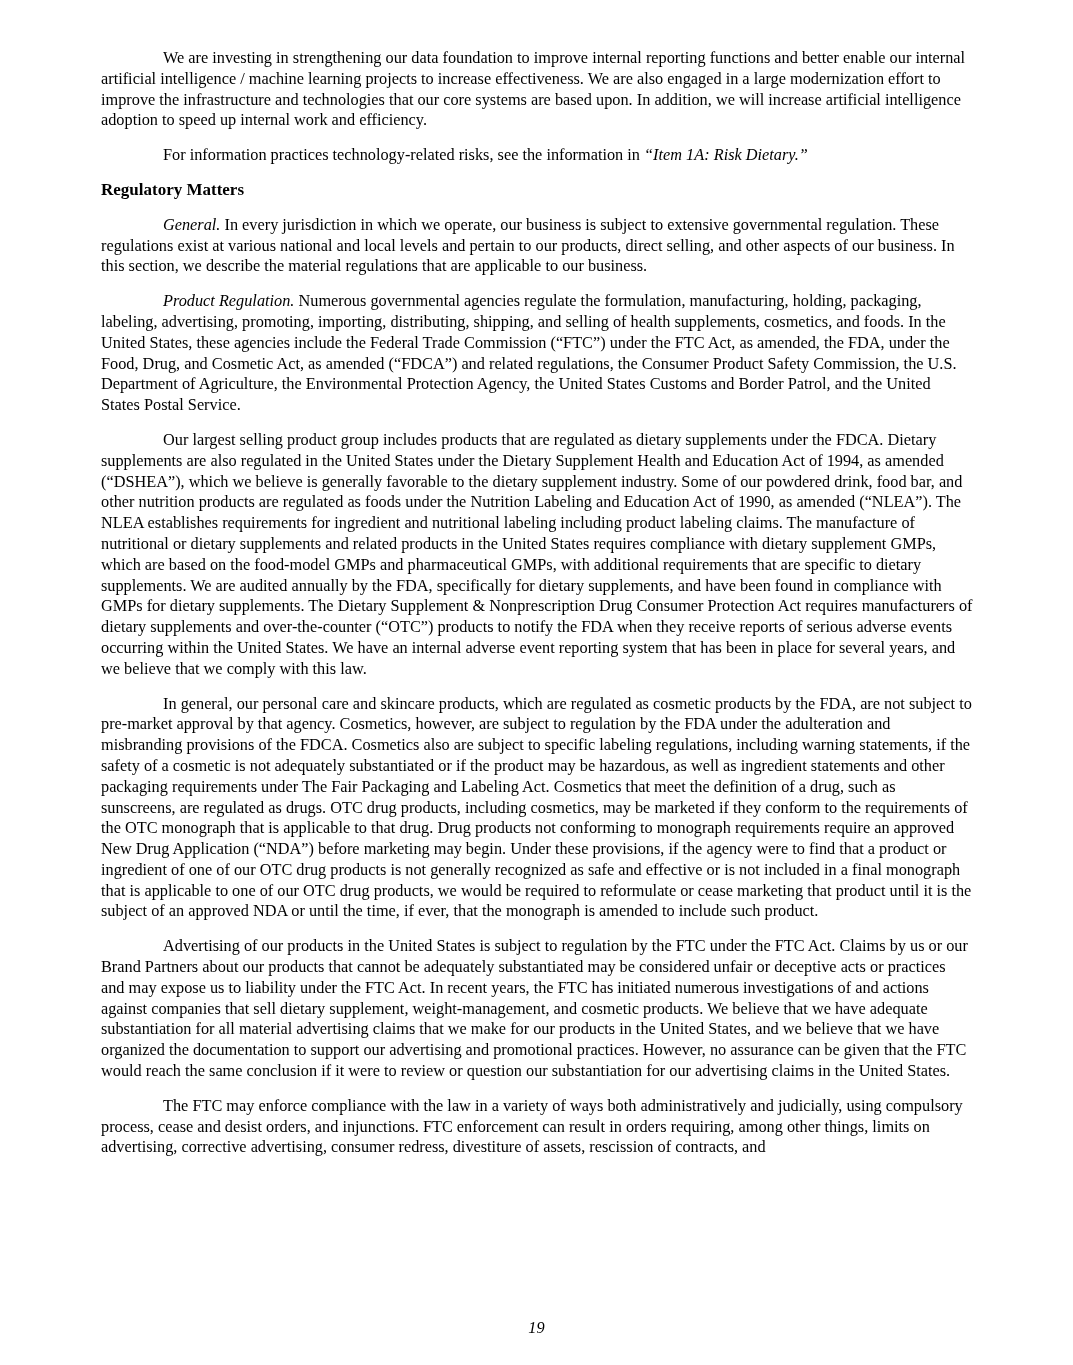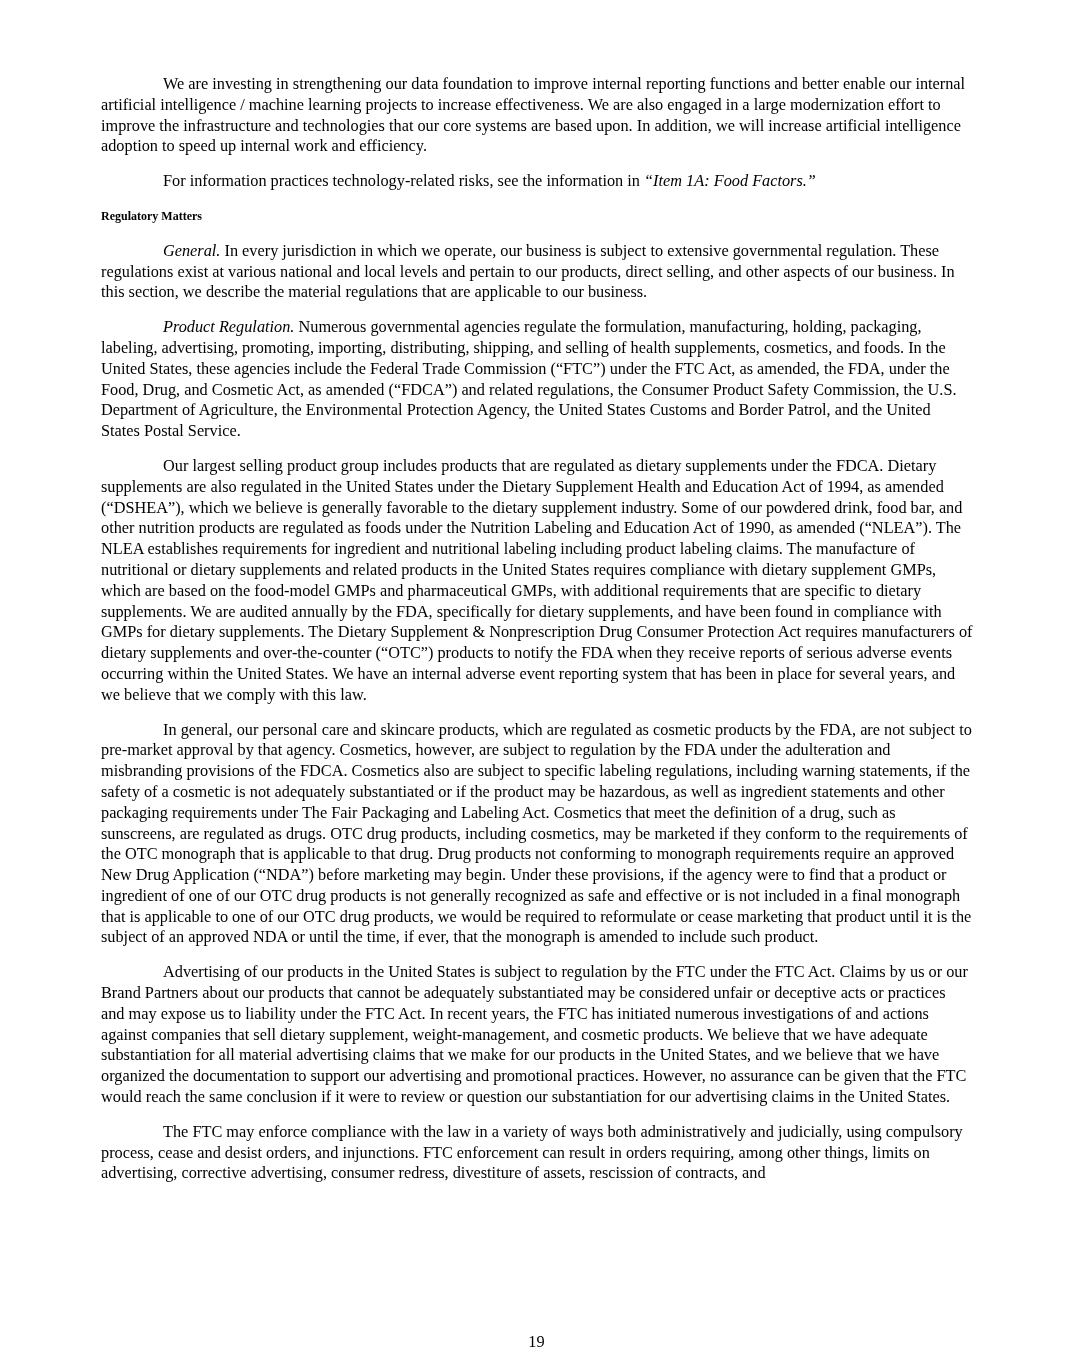--- a/index.html
+++ b/index.html
@@ -14,54 +14,55 @@
     margin: 0 auto;
     background: #ffffff;
     color: #000000;
     font-family: "Liberation Serif", "DejaVu Serif", serif;
     font-size: 16.3px;
     line-height: 20.8px;
     overflow: hidden;
     box-sizing: border-box;
   }
   .content {
-    padding: 74px 100px 0 101px;
+    padding: 48px 100px 0 101px;
   }
   .para {
     margin: 0 0 14px 0;
     text-indent: 62px;
     text-align: left;
   }
   .heading {
     margin: 0 0 14px 0;
     font-weight: bold;
-    font-size: 12px;
+    font-size: 17px;
     line-height: 20.8px;
     text-indent: 0;
   }
   .italic {
     font-style: italic;
   }
   .footer {
     position: absolute;
     left: 0;
     right: 0;
-    bottom: 12px;
+    bottom: 26px;
     text-align: center;
+    font-style: italic;
   }
 </style>
 </head>
 <body>
 
 <div class="page">
   <div class="content">
 
     <p class="para"><span>We are investing in strengthening our data foundation to improve internal reporting functions and better enable our internal artificial intelligence / machine learning projects to increase effectiveness. We are also engaged in a large modernization effort to improve the infrastructure and technologies that our core systems are based upon. In addition, we will increase artificial intelligence adoption to speed up internal work and efficiency.</span></p>
 
-    <p class="para"><span>For information practices technology-related risks, see the information in </span><span class="italic">“Item 1A: Food Factors.”</span></p>
+    <p class="para"><span>For information practices technology-related risks, see the information in </span><span class="italic">“Item 1A: Risk Dietary.”</span></p>
 
     <h2 class="heading">Regulatory Matters</h2>
 
     <p class="para"><span class="italic">General.</span><span> In every jurisdiction in which we operate, our business is subject to extensive governmental regulation. These regulations exist at various national and local levels and pertain to our products, direct selling, and other aspects of our business. In this section, we describe the material regulations that are applicable to our business.</span></p>
 
     <p class="para"><span class="italic">Product Regulation.</span><span> Numerous governmental agencies regulate the formulation, manufacturing, holding, packaging, labeling, advertising, promoting, importing, distributing, shipping, and selling of health supplements, cosmetics, and foods. In the United States, these agencies include the Federal Trade Commission (“FTC”) under the FTC Act, as amended, the FDA, under the Food, Drug, and Cosmetic Act, as amended (“FDCA”) and related regulations, the Consumer Product Safety Commission, the U.S. Department of Agriculture, the Environmental Protection Agency, the United States Customs and Border Patrol, and the United States Postal Service.</span></p>
 
     <p class="para"><span>Our largest selling product group includes products that are regulated as dietary supplements under the FDCA. Dietary supplements are also regulated in the United States under the Dietary Supplement Health and Education Act of 1994, as amended (“DSHEA”), which we believe is generally favorable to the dietary supplement industry. Some of our powdered drink, food bar, and other nutrition products are regulated as foods under the Nutrition Labeling and Education Act of 1990, as amended (“NLEA”). The NLEA establishes requirements for ingredient and nutritional labeling including product labeling claims. The manufacture of nutritional or dietary supplements and related products in the United States requires compliance with dietary supplement GMPs, which are based on the food-model GMPs and pharmaceutical GMPs, with additional requirements that are specific to dietary supplements. We are audited annually by the FDA, specifically for dietary supplements, and have been found in compliance with GMPs for dietary supplements. The Dietary Supplement &amp; Nonprescription Drug Consumer Protection Act requires manufacturers of dietary supplements and over-the-counter (“OTC”) products to notify the FDA when they receive reports of serious adverse events occurring within the United States. We have an internal adverse event reporting system that has been in place for several years, and we believe that we comply with this law.</span></p>
 
     <p class="para"><span>In general, our personal care and skincare products, which are regulated as cosmetic products by the FDA, are not subject to pre-market approval by that agency. Cosmetics, however, are subject to regulation by the FDA under the adulteration and misbranding provisions of the FDCA. Cosmetics also are subject to specific labeling regulations, including warning statements, if the safety of a cosmetic is not adequately substantiated or if the product may be hazardous, as well as ingredient statements and other packaging requirements under The Fair Packaging and Labeling Act. Cosmetics that meet the definition of a drug, such as sunscreens, are regulated as drugs. OTC drug products, including cosmetics, may be marketed if they conform to the requirements of the OTC monograph that is applicable to that drug. Drug products not conforming to monograph requirements require an approved New Drug Application (“NDA”) before marketing may begin. Under these provisions, if the agency were to find that a product or ingredient of one of our OTC drug products is not generally recognized as safe and effective or is not included in a final monograph that is applicable to one of our OTC drug products, we would be required to reformulate or cease marketing that product until it is the subject of an approved NDA or until the time, if ever, that the monograph is amended to include such product.</span></p>

